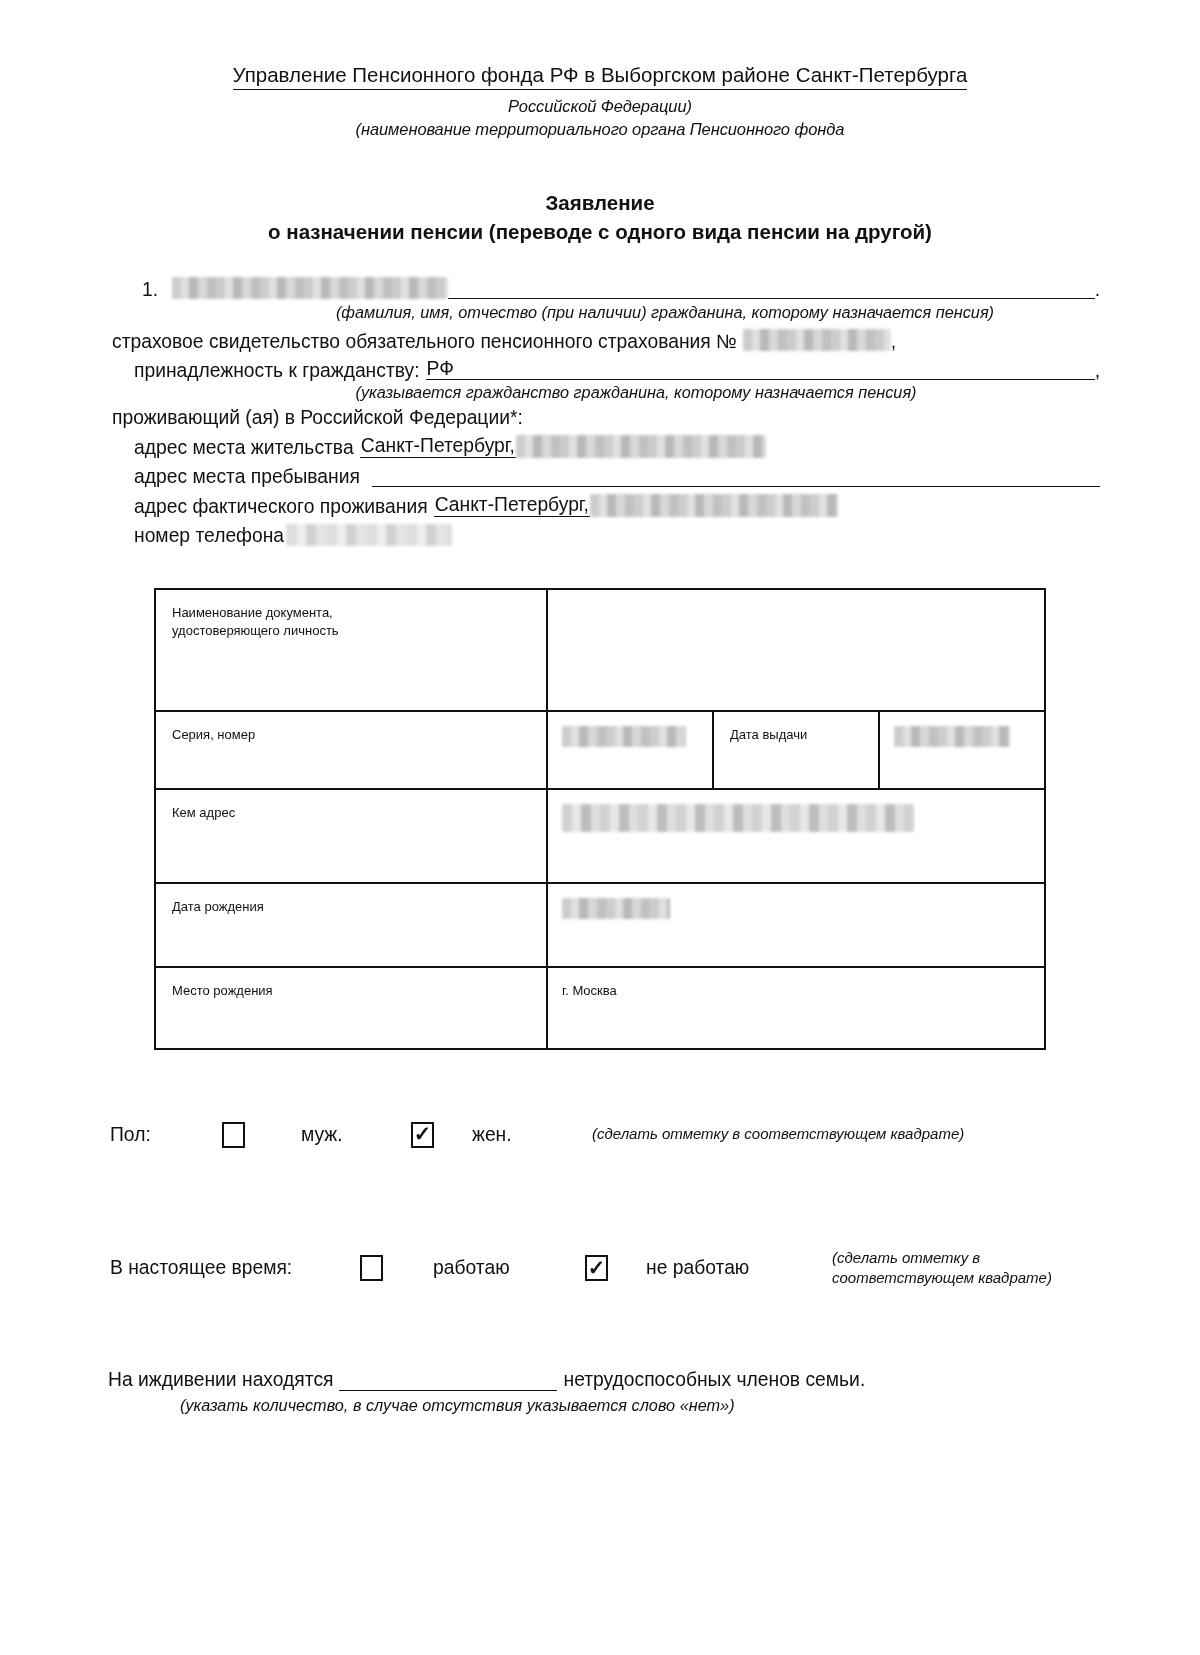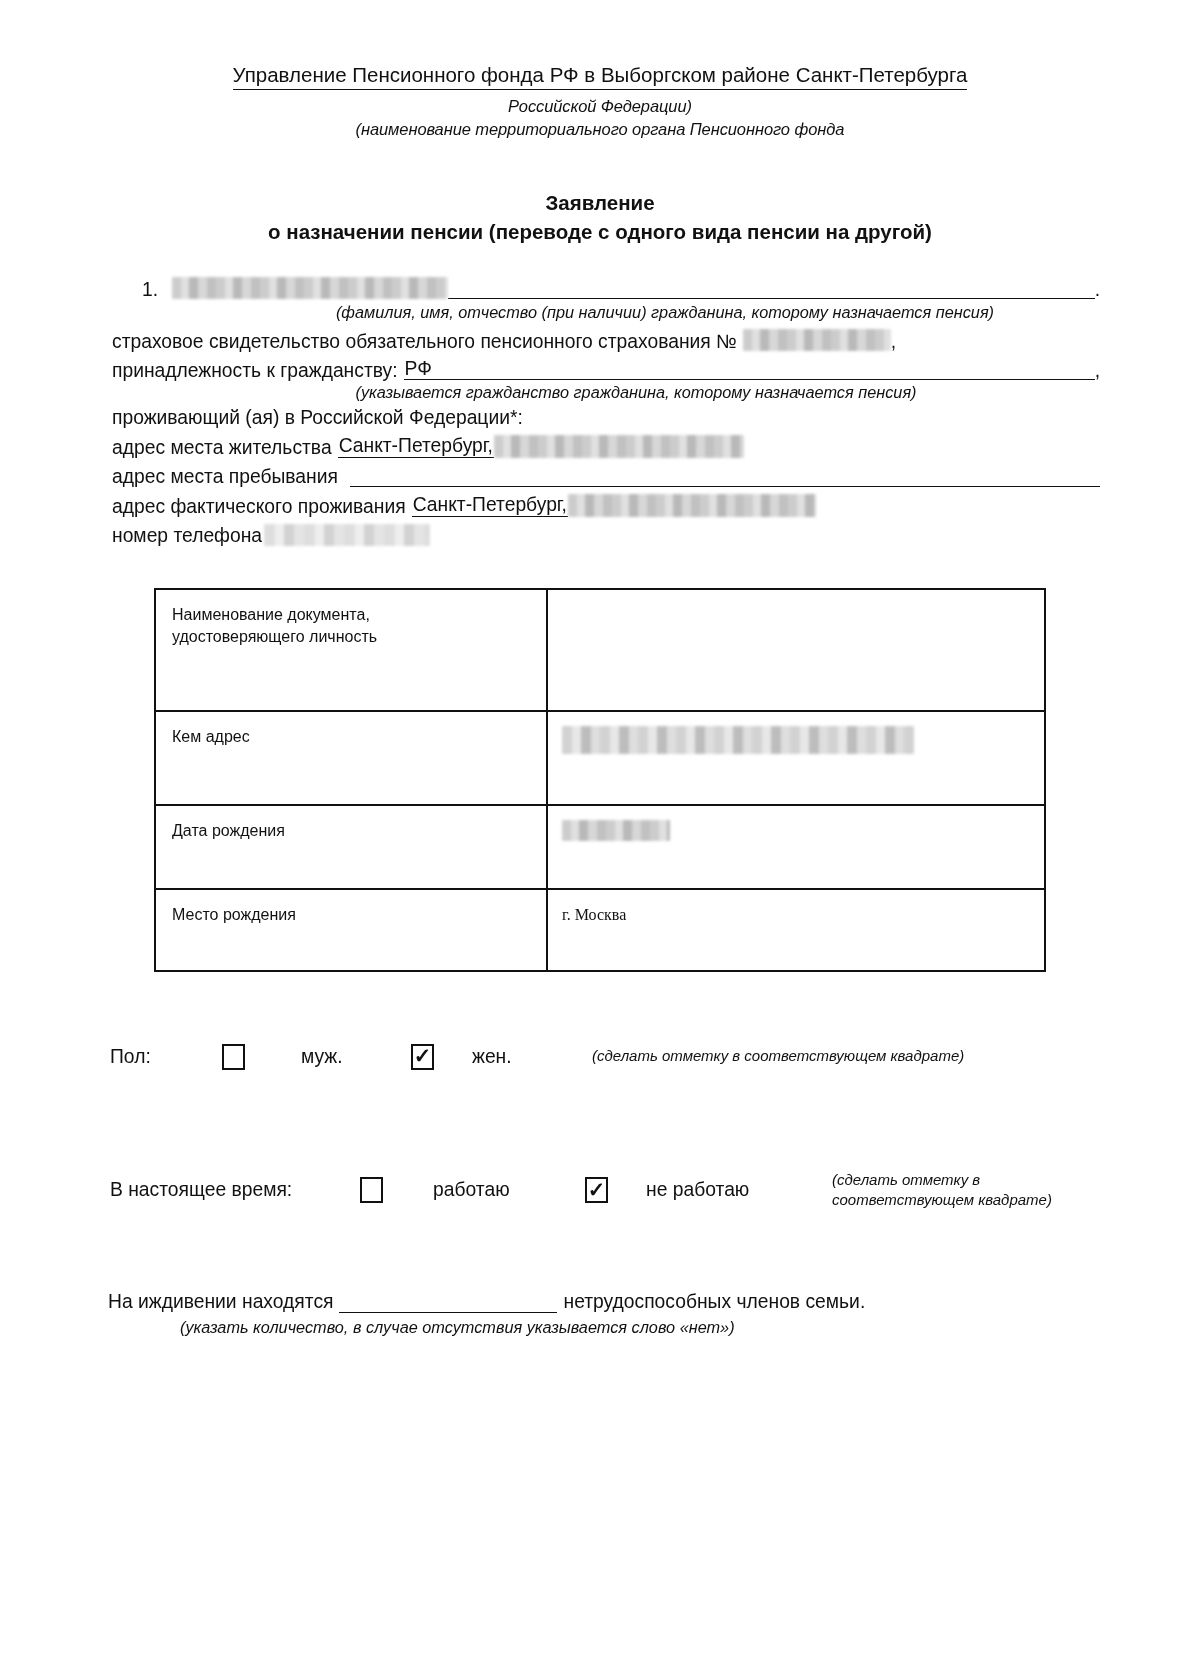--- a/index.html
+++ b/index.html
@@ -87,21 +87,21 @@
 
   .caption {
     font-style: italic;
     font-size: 16.3px;
     text-align: center;
     line-height: 1.3;
   }
   .caption.indent-a { padding-left: 118px; margin-top: 3px; margin-bottom: 6px; }
   .caption.indent-b { padding-left: 60px; margin-top: 2px; margin-bottom: 5px; }
 
-  .plain-line { margin-top: 7px; }
+  .plain-line { margin-top: 7px; margin-left: 22px; }
 
   
   .redact {
     display: inline-block;
     vertical-align: baseline;
     background:
       repeating-linear-gradient(90deg,
         #c9c9c9 0px, #c9c9c9 9px,
         #dedede 9px, #dedede 17px,
         #b4b4b4 17px, #b4b4b4 26px,
@@ -130,26 +130,26 @@
 
   
   .doc-table {
     margin: 42px auto 0 auto;
     width: 892px;
     border-collapse: collapse;
     table-layout: fixed;
   }
   .doc-table td {
     border: 2.2px solid #111;
-    font-size: 16px;
+    font-size: 13px;
     padding: 14px 0 10px 16px;
     vertical-align: top;
     line-height: 1.42;
   }
-  .doc-table td.val { padding-left: 14px; font-family: Liberation Serif, serif; }
+  .doc-table td.val { padding-left: 14px; }
   .r-doctype td { height: 96px; }
   .r-series td { height: 52px; }
   .r-issuer td { height: 68px; }
   .r-birth td  { height: 58px; }
   .r-place td  { height: 56px; }
 
   
   .check-section { padding-left: 110px; padding-right: 40px; }
   .check-row {
     display: flex;
@@ -275,20 +275,30 @@
   <table class="doc-table">
     <tbody>
       <tr class="r-doctype">
         <td style="width:374px;">
           <span>Наименование документа,</span><br>
           <span>удостоверяющего личность</span>
         </td>
         <td class="val" colspan="3"></td>
       </tr>
 
+      <tr class="r-series">
+        <td>Серия, номер</td>
+        <td class="val" style="width:168px;">
+          <span class="redact" style="width:124px;height:21px;"></span>
+        </td>
+        <td style="width:204px;">Дата выдачи</td>
+        <td class="val">
+          <span class="redact" style="width:116px;height:21px;"></span>
+        </td>
+      </tr>
 
       <tr class="r-issuer">
         <td>Кем адрес</td>
         <td class="val" colspan="3">
           <span class="redact two-line" style="width:352px;height:28px;"></span>
         </td>
       </tr>
 
       <tr class="r-birth">
         <td>Дата рождения</td>

